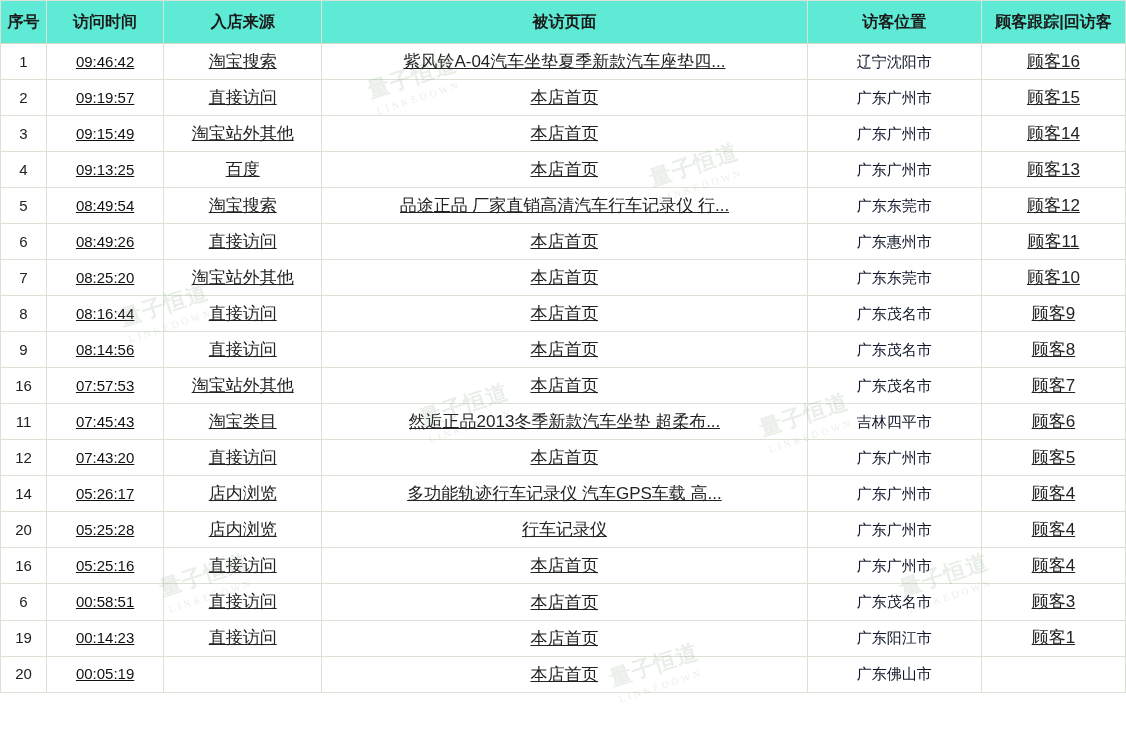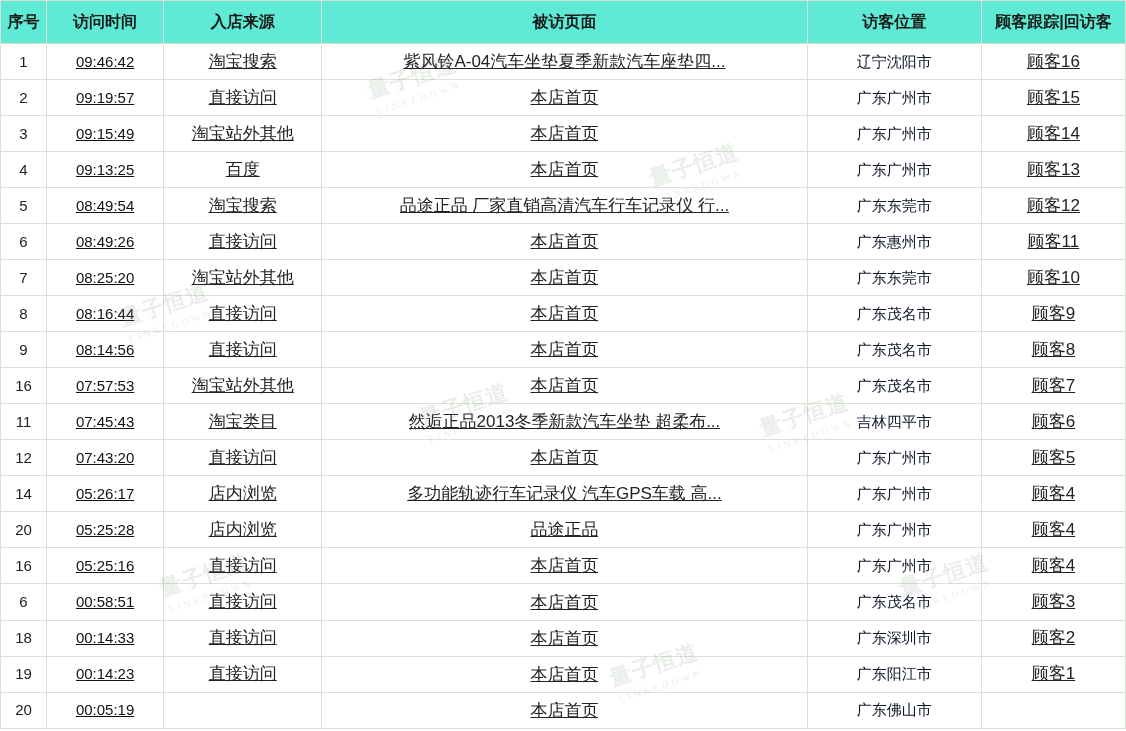--- a/index.html
+++ b/index.html
@@ -215,47 +215,39 @@
         <td class="time-cell">05:26:17</td>
         <td><a class="link">店内浏览</a></td>
         <td><a class="link page-link">多功能轨迹行车记录仪 汽车GPS车载 高...</a></td>
         <td class="loc-cell">广东广州市</td>
         <td><a class="link">顾客4</a></td>
       </tr>
       <tr>
         <td class="idx-cell">20</td>
         <td class="time-cell">05:25:28</td>
         <td><a class="link">店内浏览</a></td>
-        <td><a class="link page-link">品途正品</a></td>
+        <td><a class="link page-link">行车记录仪</a></td>
         <td class="loc-cell">广东广州市</td>
         <td><a class="link">顾客4</a></td>
       </tr>
       <tr>
         <td class="idx-cell">16</td>
         <td class="time-cell">05:25:16</td>
         <td><a class="link">直接访问</a></td>
         <td><a class="link page-link">本店首页</a></td>
         <td class="loc-cell">广东广州市</td>
         <td><a class="link">顾客4</a></td>
       </tr>
       <tr>
         <td class="idx-cell">6</td>
         <td class="time-cell">00:58:51</td>
         <td><a class="link">直接访问</a></td>
         <td><a class="link page-link">本店首页</a></td>
         <td class="loc-cell">广东茂名市</td>
         <td><a class="link">顾客3</a></td>
-      </tr>
-      <tr>
-        <td class="idx-cell">18</td>
-        <td class="time-cell">00:14:33</td>
-        <td><a class="link">直接访问</a></td>
-        <td><a class="link page-link">本店首页</a></td>
-        <td class="loc-cell">广东深圳市</td>
-        <td><a class="link">顾客2</a></td>
       </tr>
       <tr>
         <td class="idx-cell">19</td>
         <td class="time-cell">00:14:23</td>
         <td><a class="link">直接访问</a></td>
         <td><a class="link page-link">本店首页</a></td>
         <td class="loc-cell">广东阳江市</td>
         <td><a class="link">顾客1</a></td>
       </tr>
       <tr>

